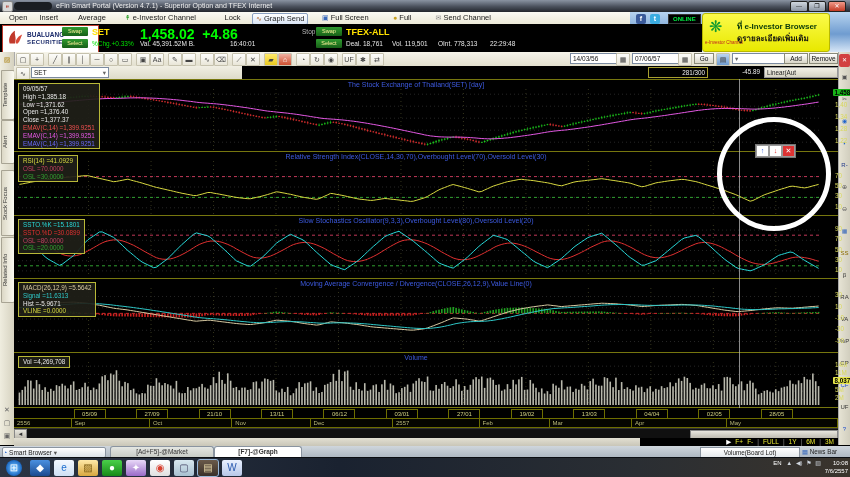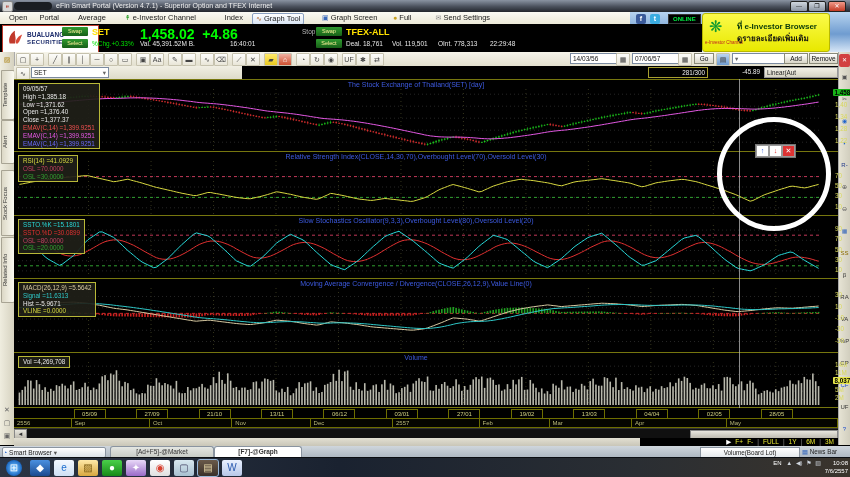--- a/index.html
+++ b/index.html
@@ -90,28 +90,28 @@
     <span class="abs" style="left:2px;top:1px;width:9px;height:9px;background:#d8d8d8;border:1px solid #888;border-radius:2px;font-size:6px;line-height:9px;text-align:center;color:#b03020;">e</span>
     <span class="abs" style="left:14px;top:2px;width:38px;height:8px;background:#1a1d22;border-radius:4px;"></span>
     <span class="ttl">eFin Smart Portal (Version 4.7.1) - Superior Option and TFEX Internet</span>
     <span class="winbtn" style="right:42px;">—</span>
     <span class="winbtn" style="right:24px;">❐</span>
     <span class="winbtn close" style="right:4px;">✕</span>
   </div>
 
   <div id="menubar" class="abs">
       <span class="menuitem" style="left: 6px;"><span>Open</span></span>
-      <span class="menuitem" style="left: 36.4px;"><span>Portal</span></span>
+      <span class="menuitem" style="left: 36.4px;"><span>Insert</span></span>
       <span class="menuitem" style="left: 75px;"><span>Average</span></span>
       <span class="menuitem" style="left: 121.8px;"><span style="color: rgb(26, 154, 26); margin-right: 2px; font-size: 7px;">↟</span><span>e-Investor Channel</span></span>
-      <span class="menuitem" style="left: 221.6px;"><span>Index</span></span>
-      <span class="menuitem boxed" style="left: 252px;"><span style="color: rgb(176, 96, 32); margin-right: 2px; font-size: 7px;">∿</span><span>Graph Tool</span></span>
-      <span class="menuitem" style="left: 319px;"><span style="color: rgb(58, 106, 188); margin-right: 2px; font-size: 7px;">▣</span><span>Graph Screen</span></span>
+      <span class="menuitem" style="left: 221.6px;"><span>Lock</span></span>
+      <span class="menuitem boxed" style="left: 252px;"><span style="color: rgb(176, 96, 32); margin-right: 2px; font-size: 7px;">∿</span><span>Graph Send</span></span>
+      <span class="menuitem" style="left: 319px;"><span style="color: rgb(58, 106, 188); margin-right: 2px; font-size: 7px;">▣</span><span>Full Screen</span></span>
       <span class="menuitem" style="left: 390.1px;"><span style="color: rgb(200, 160, 32); margin-right: 2px; font-size: 7px;">●</span><span>Full</span></span>
-      <span class="menuitem" style="left: 432.5px;"><span style="color: rgb(136, 136, 136); margin-right: 2px; font-size: 7px;">✉</span><span>Send Settings</span></span>
+      <span class="menuitem" style="left: 432.5px;"><span style="color: rgb(136, 136, 136); margin-right: 2px; font-size: 7px;">✉</span><span>Send Channel</span></span>
     </div>
 
   <div id="aerozone" class="abs">
     <span class="socialicon abs" style="left:6px;top:2px;background:#3a5a9a;">f</span>
     <span class="socialicon abs" style="left:20px;top:2px;background:#3aace0;">t</span>
     <span id="onlinebadge" class="abs" style="left:38px;top:2px;">ONLINE</span>
   </div>
   <div id="banner" class="abs">
     <span class="plant">❋</span>
     <span class="cap">e-Investor Channel</span>

